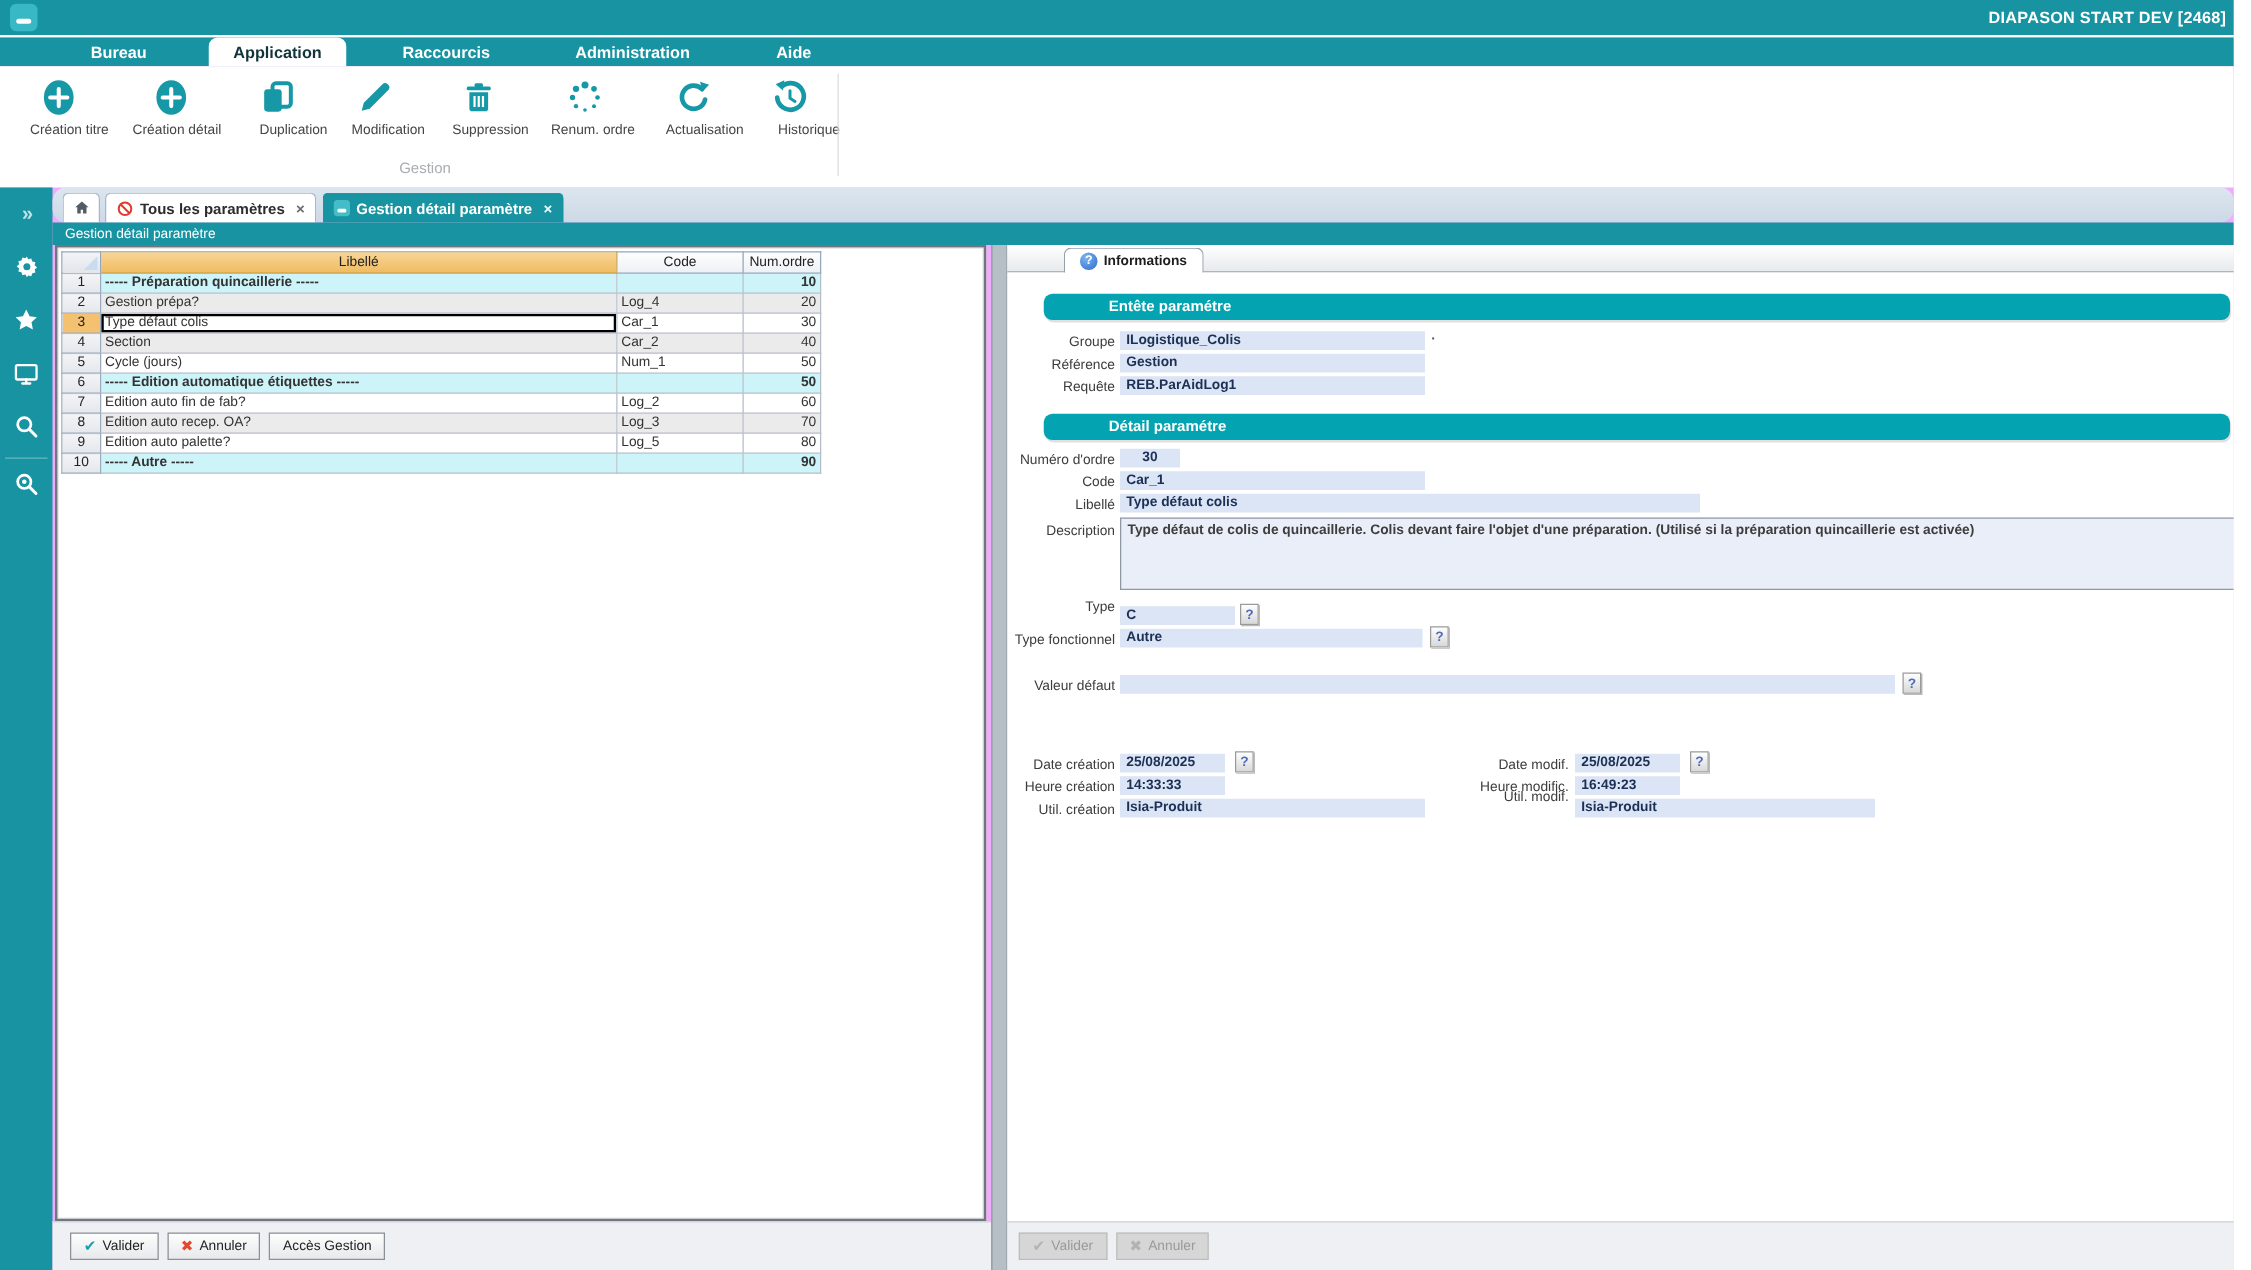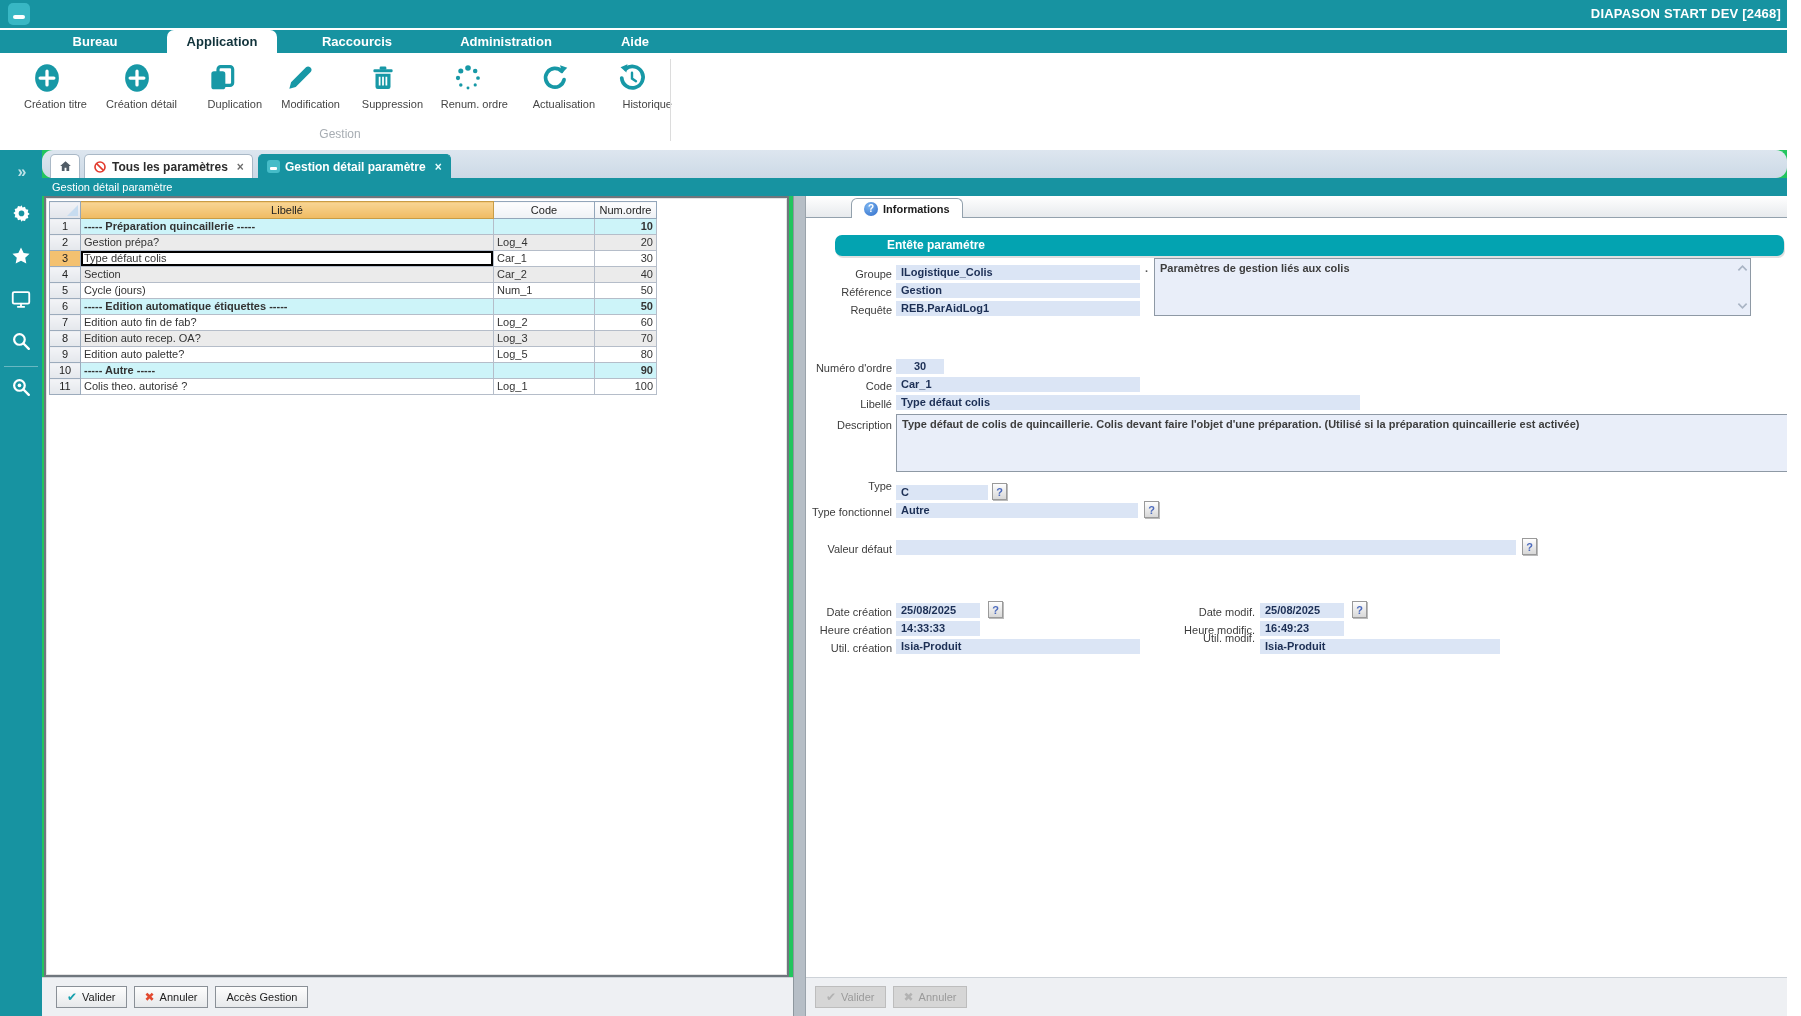--- a/index.html
+++ b/index.html
@@ -2,21 +2,21 @@
 <html><head>
 <meta charset="utf-8">
 <style>
   :root{
     --teal:#1793a1; --teal2:#03a3b1; --tabbar:#d3dee9; --fieldbg:#dbe5f5;
     --tareabg:#e9eef9; --navy:#1c2f55; --gridline:#b5bdc9;
   }
   *{box-sizing:border-box;}
   html,body{margin:0;padding:0;}
   body{font-family:"Liberation Sans",sans-serif;font-size:11px;color:#333;}
-  #root{position:relative;width:1787px;height:1016px;background:#22c55e;overflow:hidden;}
+  #root{position:relative;width:1787px;height:1016px;background:#f0abfc;overflow:hidden;}
 
   
   .titlebar{position:absolute;left:0;top:0;right:0;height:28px;background:var(--teal);}
   .app-icon{position:absolute;left:8px;top:3px;width:22px;height:22px;background:#38b7c4;border-radius:5px;}
   .app-icon .dash{position:absolute;left:5px;top:12px;width:12px;height:3.5px;background:#fff;border-radius:2px;}
   .win-title{position:absolute;right:6px;top:6px;color:#fff;font-weight:bold;font-size:13px;letter-spacing:.2px;}
   .title-sep{position:absolute;left:0;right:0;top:28px;height:2px;background:#fff;}
 
   
   .menubar{position:absolute;left:0;top:30px;right:0;height:23px;background:var(--teal);}
@@ -339,26 +339,20 @@
                 <td class="lib">Edition auto palette?</td>
                 <td class="code">Log_5</td>
                 <td class="ord">80</td>
               </tr>
               <tr class="sec">
                 <td class="rown">10</td>
                 <td class="lib">----- Autre -----</td>
                 <td class="code"></td>
                 <td class="ord">90</td>
               </tr>
-              <tr class="odd">
-                <td class="rown">11</td>
-                <td class="lib">Colis theo. autorisé ?</td>
-                <td class="code">Log_1</td>
-                <td class="ord">100</td>
-              </tr>
             </tbody>
         </table>
       </div>
       <div class="bottombar">
         <button class="btn">
           <span class="ok">✔</span>
           <span>Valider</span>
         </button>
         <button class="btn">
           <span class="ko">✖</span>
@@ -379,36 +373,28 @@
           <span>Informations</span>
         </div>
       </div>
       <div class="rp-content">
 
         <div class="secbar" style="top:17px;">Entête paramétre</div>
 
         <div class="fl" style="left:0;top:49px;">Groupe</div>
         <div class="fv" style="left:90px;top:47px;width:244px;">ILogistique_Colis</div>
         <div class="dot" style="left:339px;top:47px;">·</div>
-        <div class="tarea" style="left:348px;top:40px;width:597px;height:58px;">
-          <span>Paramètres de gestion liés aux colis</span>
-          <span class="sc" style="top:2px;"><svg width="11" height="8" viewBox="0 0 12 8">
-                <path d="M1.5 6.5L6 2l4.5 4.5" fill="none" stroke="#a9b4c4" stroke-width="1.8"></path>
-              </svg></span>
-          <span class="sc" style="bottom:2px;"><svg width="11" height="8" viewBox="0 0 12 8">
-                <path d="M1.5 1.5L6 6l4.5-4.5" fill="none" stroke="#a9b4c4" stroke-width="1.8"></path>
-              </svg></span>
-        </div>
 
         <div class="fl" style="left:0;top:67px;">Référence</div>
         <div class="fv" style="left:90px;top:65px;width:244px;">Gestion</div>
 
         <div class="fl" style="left:0;top:85px;">Requête</div>
         <div class="fv" style="left:90px;top:83px;width:244px;">REB.ParAidLog1</div>
 
+        <div class="secbar" style="top:113px;">Détail paramétre</div>
 
         <div class="fl" style="left:0;top:143px;">Numéro d'ordre</div>
         <div class="fv" style="left:90px;top:141px;width:48px;text-align:center;">30</div>
 
         <div class="fl" style="left:0;top:161px;">Code</div>
         <div class="fv" style="left:90px;top:159px;width:244px;">Car_1</div>
 
         <div class="fl" style="left:0;top:179px;">Libellé</div>
         <div class="fv" style="left:90px;top:177px;width:464px;">Type défaut colis</div>
 

